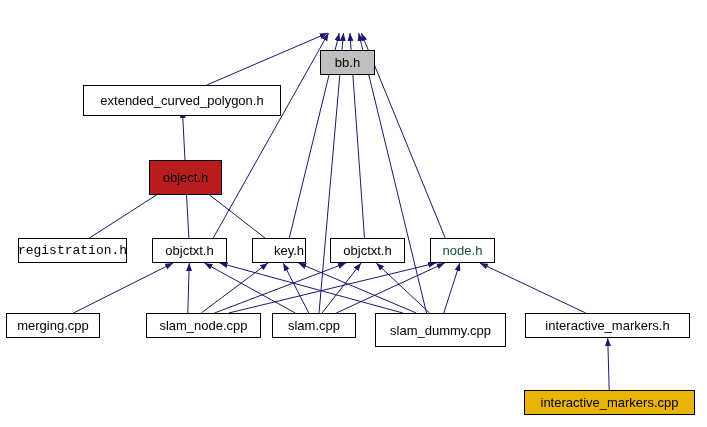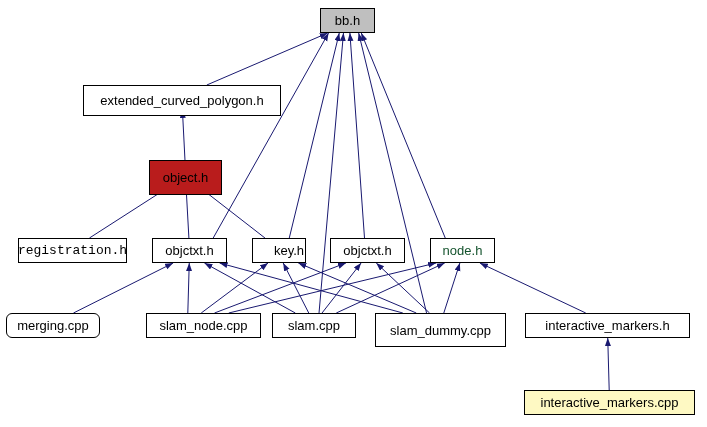--- a/index.html
+++ b/index.html
@@ -38,20 +38,21 @@
     font-size: 13px;
     display: flex;
     align-items: center;
     justify-content: center;
     white-space: nowrap;
     cursor: pointer;
   }
   .node.highlight {
     background: #bfbfbf;
     cursor: default;
+    margin-top: 42px;
   }
 </style>
 </head>
 <body>
 
 <div class="canvas">
   <svg class="edge-layer" id="edge-layer" xmlns="http://www.w3.org/2000/svg" viewBox="0 0 707 427">
     <defs>
       <marker id="arrow" markerWidth="9" markerHeight="7" refX="8" refY="3" orient="auto" markerUnits="userSpaceOnUse">
         <path id="arrow-head" d="M0,0 L8,3 L0,6 Z" fill="#191970"></path>
@@ -86,20 +87,20 @@
     </svg>
   <div class="node-layer" id="node-layer">
       <div class="node highlight" style="left: 320px; top: 8px; width: 55px; height: 25px; border-color: rgb(0, 0, 0); background: rgb(191, 191, 191); color: rgb(0, 0, 0);">bb.h</div>
       <div class="node" style="left: 83px; top: 85px; width: 198px; height: 31px; border-color: rgb(0, 0, 0); background: rgb(255, 255, 255); color: rgb(0, 0, 0);">extended_curved_polygon.h</div>
       <div class="node" style="left: 149px; top: 160px; width: 73px; height: 35px; border-color: rgb(0, 0, 0); background: #b91c1c; color: rgb(0, 0, 0);">object.h</div>
       <div class="node" style="left: 18px; top: 238px; width: 109px; height: 25px; border-color: rgb(0, 0, 0); background: rgb(255, 255, 255); color: rgb(0, 0, 0); font-family: Liberation Mono, monospace;">registration.h</div>
       <div class="node" style="left: 152px; top: 238px; width: 75px; height: 25px; border-color: rgb(0, 0, 0); background: rgb(255, 255, 255); color: rgb(0, 0, 0);">objctxt.h</div>
       <div class="node" style="left: 252px; top: 238px; width: 54px; height: 25px; border-color: rgb(0, 0, 0); background: rgb(255, 255, 255); color: rgb(0, 0, 0); padding-left: 20px;">key.h</div>
       <div class="node" style="left: 330px; top: 238px; width: 75px; height: 25px; border-color: rgb(0, 0, 0); background: rgb(255, 255, 255); color: rgb(0, 0, 0);">objctxt.h</div>
       <div class="node" style="left: 430px; top: 238px; width: 65px; height: 25px; border-color: rgb(0, 0, 0); background: rgb(255, 255, 255); color: #14532d;">node.h</div>
-      <div class="node" style="left: 6px; top: 313px; width: 94px; height: 25px; border-color: rgb(0, 0, 0); background: rgb(255, 255, 255); color: rgb(0, 0, 0); border-radius: 6px;">merging.cpp</div>
+      <div class="node" style="left: 6px; top: 313px; width: 94px; height: 25px; border-color: rgb(0, 0, 0); background: rgb(255, 255, 255); color: rgb(0, 0, 0);">merging.cpp</div>
       <div class="node" style="left: 146px; top: 313px; width: 115px; height: 25px; border-color: rgb(0, 0, 0); background: rgb(255, 255, 255); color: rgb(0, 0, 0);">slam_node.cpp</div>
       <div class="node" style="left: 272px; top: 313px; width: 84px; height: 25px; border-color: rgb(0, 0, 0); background: rgb(255, 255, 255); color: rgb(0, 0, 0);">slam.cpp</div>
       <div class="node" style="left: 375px; top: 313px; width: 131px; height: 34px; border-color: rgb(0, 0, 0); background: rgb(255, 255, 255); color: #000000;">slam_dummy.cpp</div>
       <div class="node" style="left: 525px; top: 313px; width: 165px; height: 25px; border-color: rgb(0, 0, 0); background: rgb(255, 255, 255); color: rgb(0, 0, 0);">interactive_markers.h</div>
-      <div class="node" style="left: 524px; top: 390px; width: 171px; height: 25px; border-color: rgb(0, 0, 0); background: #fef9c3; color: rgb(0, 0, 0);">interactive_markers.cpp</div>
+      <div class="node" style="left: 524px; top: 390px; width: 171px; height: 25px; border-color: rgb(0, 0, 0); background: #eab308; color: rgb(0, 0, 0);">interactive_markers.cpp</div>
     </div>
 </div>
 
 </body></html>

